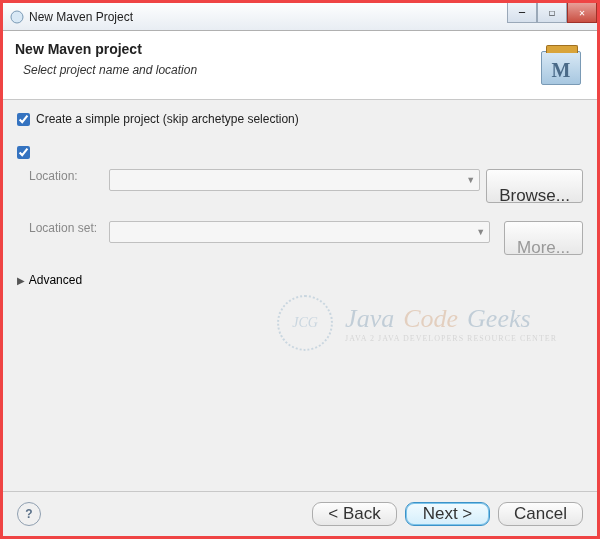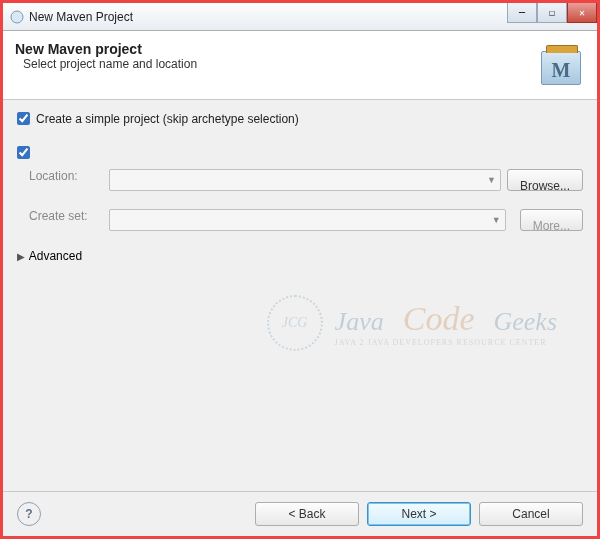--- a/index.html
+++ b/index.html
@@ -53,21 +53,21 @@
 }
 .banner {
   background: #fff;
   border-bottom: 1px solid #c8c8c8;
   padding: 10px 12px 14px 12px;
   position: relative;
   display: flex;
   justify-content: space-between;
 }
 .banner-title { font-size: 14px; font-weight: bold; color: #222; }
-.banner-sub { font-size: 12px; color: #333; padding-left: 8px; }
+.banner-sub { font-size: 12px; color: #333; margin-top: 6px; padding-left: 8px; font-style: italic; }
 .banner-icon {
   width: 48px; height: 44px;
   display: flex; align-items: flex-end; justify-content: center;
 }
 .maven-icon-box {
   width: 40px; height: 34px;
   background: linear-gradient(to bottom, #d8e8f5, #a7c7e0);
   border: 1px solid #7a9ab5;
   border-radius: 2px;
   position: relative;
@@ -84,21 +84,21 @@
 .maven-icon-box span {
   position: absolute; bottom: 2px; left: 0; right: 0;
   text-align: center;
   font-weight: bold; font-size: 20px; color: #4a6a88;
   font-family: Georgia, serif;
 }
 .content {
   flex: 1;
   padding: 12px 14px;
 }
-.row { display: flex; align-items: flex-start; margin-bottom: 10px; }
+.row { display: flex; align-items: flex-end; margin-bottom: 10px; }
 .checkbox {
   width: 13px; height: 13px;
   margin-right: 6px;
   accent-color: #3573c0;
 }
 label { font-size: 12px; color: #222; }
 .subrow {
   display: flex; align-items: flex-start;
   margin: 6px 0 18px 12px;
 }
@@ -113,23 +113,23 @@
   align-items: center;
   justify-content: flex-end;
   padding-right: 4px;
 }
 .combo .arrow { color: #888; font-size: 9px; }
 .btn {
   height: 22px;
   border: 1px solid #adadad;
   border-radius: 3px;
   background: linear-gradient(to bottom, #fdfdfd, #e8e8e8);
-  padding: 9px 12px;
+  padding: 16px 12px;
   margin-left: 6px;
-  font-size: 12px;
+  font-size: 17px;
   color: #333;
   cursor: pointer;
 }
 .btn:disabled { color: #999; margin-left: 14px; }
 .expander {
   display: flex; align-items: center;
   margin-top: 6px;
   cursor: pointer;
 }
 .expander .tri {
@@ -147,26 +147,26 @@
 .footer .help {
   width: 24px; height: 24px;
   border: 1.5px solid #8f9fb0;
   border-radius: 50%;
   display: flex; align-items: center; justify-content: center;
   color: #5a7088;
   font-weight: bold;
 }
 .footer .spacer { flex: 1; }
 .footer .wbtn {
-  width: 104px; height: 24px;
+  width: 85px; height: 24px;
   border: 1px solid #adadad;
-  border-radius: 3px;
+  border-radius: 9px;
   background: linear-gradient(to bottom, #fdfdfd, #e8e8e8);
   margin-left: 8px;
-  font-size: 12px;
+  font-size: 17px;
   color: #333;
   cursor: pointer;
 }
 .footer .wbtn.default {
   border: 1px solid #3c92c8;
   box-shadow: inset 0 0 0 1px #7dc4ea;
   background: linear-gradient(to bottom, #f2fbff, #d4eefb);
 }
 .footer .wbtn:disabled { color: #aaa; }
 .watermark {
@@ -183,21 +183,21 @@
 .watermark .circ {
   width: 56px; height: 56px;
   border: 2px dotted #5a8bb0;
   border-radius: 50%;
   display: flex; align-items: center; justify-content: center;
   color: #5a8bb0;
   font-size: 14px;
   margin-right: 12px;
 }
 .watermark .txt1 { font-size: 26px; color: #3a6a90; }
-.watermark .txt2 { font-size: 34px; color: #c07030; margin: 0 16px; }
+.watermark .txt2 { font-size: 26px; color: #c07030; margin: 0 6px; }
 .watermark .sub { font-size: 8px; color: #888; display: block; font-style: normal; letter-spacing: 1px;}
 </style>
 </head>
 <body>
 
 <div class="window">
   <div class="titlebar">
     <span class="titlebar-icon">
       <svg width="14" height="14" viewBox="0 0 14 14">
           <circle cx="7" cy="7" r="6" fill="#d8e8f5" stroke="#7a9ab5"></circle>
@@ -241,21 +241,21 @@
       <span class="field-label">Location:</span>
       <div class="combo">
         <span></span>
         <span class="arrow">▼</span>
       </div>
       <button class="btn">Browse...</button>
     </div>
 
 
     <div class="subrow">
-      <span class="field-label">Create set:</span>
+      <span class="field-label">Location set:</span>
       <div class="combo">
         <span></span>
         <span class="arrow">▼</span>
       </div>
       <button class="btn" disabled="">More...</button>
     </div>
 
     <div class="expander">
       <span class="tri">▶</span>
       <span>Advanced</span>

